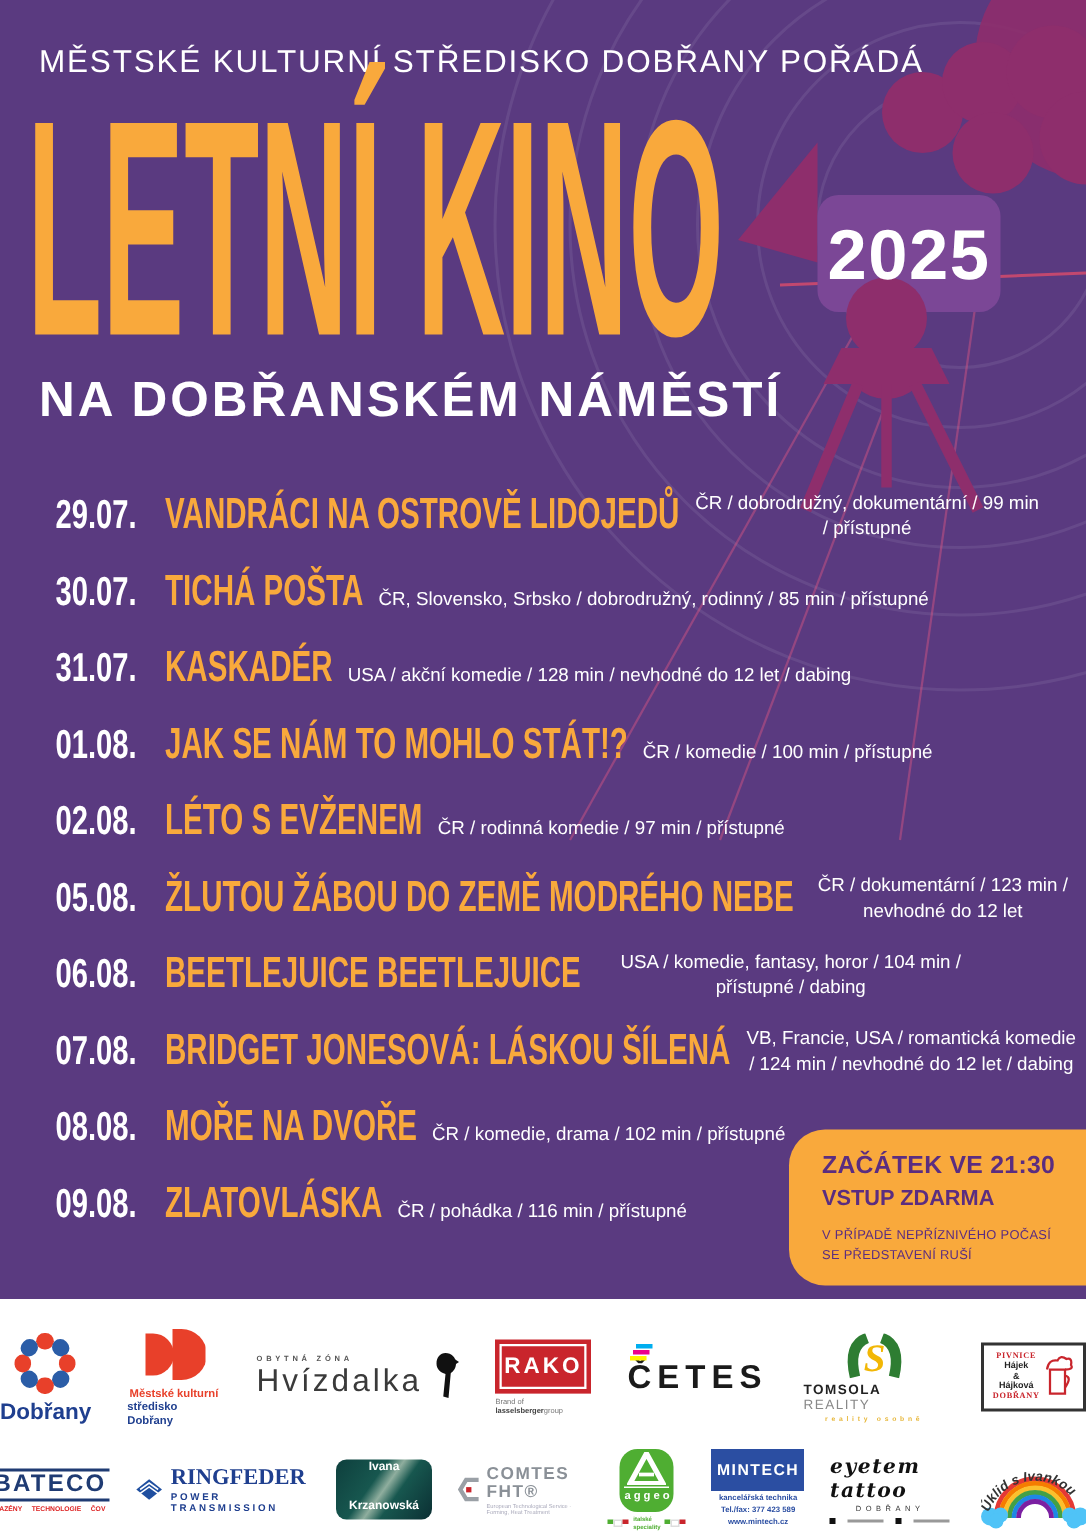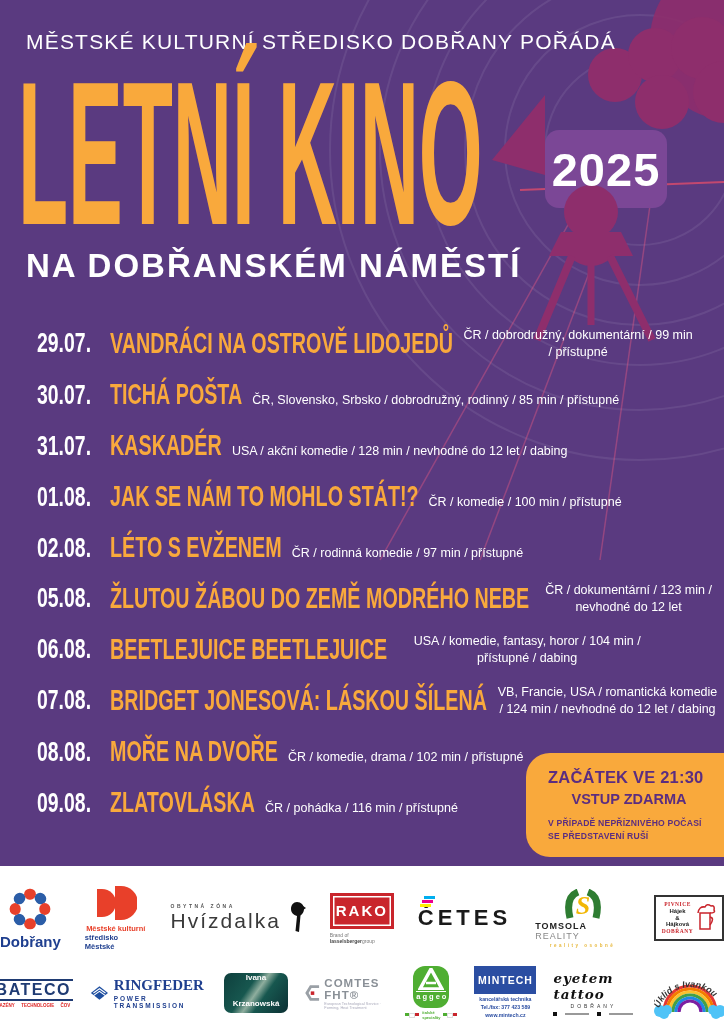--- a/index.html
+++ b/index.html
@@ -26,22 +26,22 @@
         transform-origin:left baseline;}
   .mtitle{display:inline-block;color:#F9A93C;font-size:29px;font-weight:800;white-space:nowrap;
           margin-left:8px;transform-origin:left baseline;}
   .meta{color:#fff;font-size:12.5px;font-weight:400;line-height:1.32;margin-left:10px;}
   .w1{max-width:230px;} .w6{max-width:207px;} .w7{max-width:260px;} .w8{max-width:237px;}
   
   .info-box{position:absolute;right:0;top:753px;width:198px;box-sizing:border-box;
             padding:15px 14px 13px 22px;background:#F9A93C;border-radius:24px 0 0 24px;
             color:#5B2D80;z-index:3;}
   .info-line1{font-size:16.5px;font-weight:800;letter-spacing:.2px;}
-  .info-line2{font-size:14.5px;font-weight:800;margin-top:4px;text-align:center;}
-  .info-note{font-size:8.6px;font-weight:700;line-height:1.55;margin-top:10px;letter-spacing:.2px;}
+  .info-line2{font-size:14.5px;font-weight:800;margin-top:4px;}
+  .info-note{font-size:8.6px;font-weight:400;line-height:1.55;margin-top:10px;letter-spacing:.2px;}
   
   .footer{position:absolute;left:0;bottom:0;width:724px;height:158px;background:#fff;z-index:2;}
   .logo-row{display:flex;align-items:center;justify-content:center;}
   .logo-row1{height:88px;gap:24px;padding-top:8px;}
   .logo-row2{height:62px;gap:17px;}
   .logo{display:flex;flex-direction:column;align-items:center;justify-content:center;}
   
   .dobrany-text{color:#1F3F8F;font-weight:700;font-size:15px;margin-top:2px;}
   
   .mks-l1{color:#E8402A;font-weight:700;font-size:7.5px;margin-top:3px;}
@@ -233,21 +233,21 @@
         </svg>
         <div class="dobrany-text">Dobřany</div>
       </div>
 
       <div class="logo">
         <svg width="42" height="36" viewBox="0 0 42 36">
           <path d="M2,4 h5 a14,14 0 0 1 0,28 h-5 z" fill="#E8402A"></path>
           <path d="M20,1 h6 a17,17 0 0 1 0,34 h-6 z" fill="#E8402A"></path>
         </svg>
         <div class="mks-l1">Městské kulturní</div>
-        <div class="mks-l2">středisko Městské</div>
+        <div class="mks-l2">středisko Dobřany</div>
       </div>
 
       <div class="logo">
         <div class="hviz-wrap">
           <div>
             <div class="hviz-tag">OBYTNÁ ZÓNA</div>
             <div class="hviz-name">Hvízdalka</div>
           </div>
           <svg width="17" height="34" viewBox="0 0 17 34">
             <path d="M8,1 c4,0 7,3 7,7 c0,3 -1.5,5 -3.5,6.5 L10,31 L6.5,30 L8,15 C4.5,14 2,11.5 2,8 C2,4 4.5,1 8,1 Z" fill="#111"></path>

